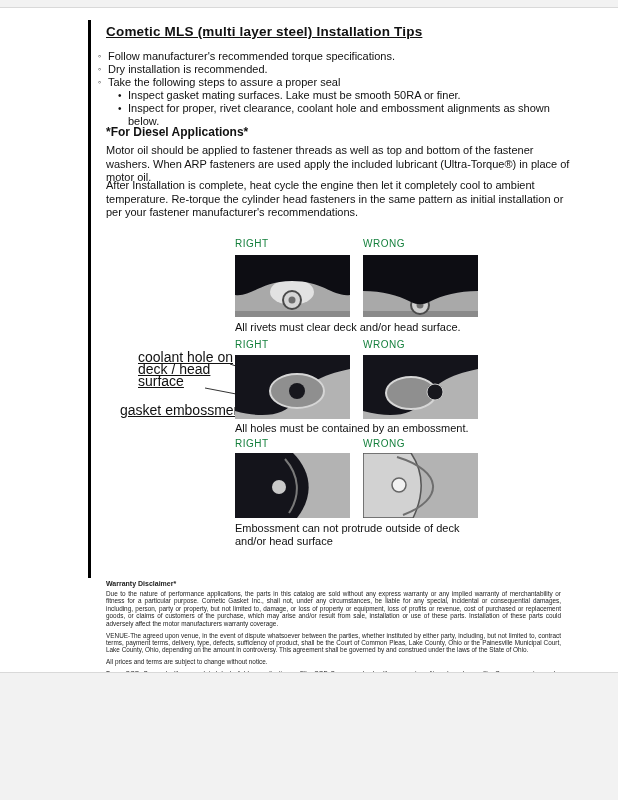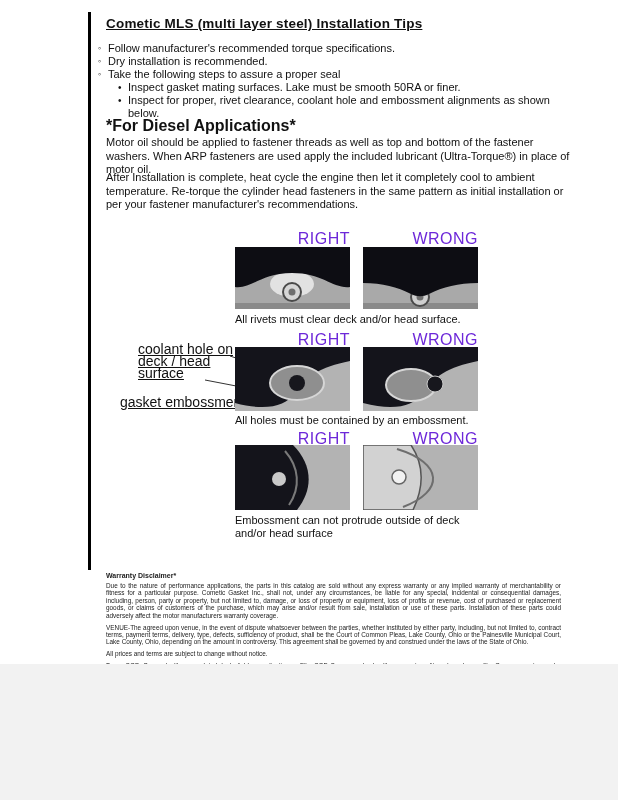--- a/index.html
+++ b/index.html
@@ -1,42 +1,42 @@
 <!DOCTYPE html>
 <html><head>
 <meta charset="utf-8">
 <style>
   * { margin:0; padding:0; box-sizing:border-box; }
   html,body { background:#f2f2f2; }
   .page {
-    position:relative; width:618px; height:664px; margin:0 auto;
+    position:relative; width:618px; height:664px; margin:8px auto;
     background:#ffffff; outline:1px solid #d9d9d9; overflow:hidden;
     font-family:"Liberation Sans", sans-serif; color:#111;
   }
   .rule-left { position:absolute; left:88px; top:12px; width:3px; height:558px; background:#000; }
   .rule-corner { position:absolute; left:88px; top:789px; width:16px; height:4px; background:#000; }
 
   .title {
     position:absolute; left:106px; top:16px;
     font-size:13.5px; font-weight:bold; text-decoration:underline; letter-spacing:.2px;
   }
 
   .tips { position:absolute; left:98px; top:42px; width:486px; list-style:none; font-size:11px; line-height:13px; }
   .tips li { display:flex; }
   .tips li.lvl2 { padding-left:20px; }
   .tips .b1 { width:10px; font-size:9px; line-height:13px; }
   .tips .b2 { width:10px; font-size:10px; line-height:13px; }
 
-  .diesel-heading { position:absolute; left:106px; top:117px; font-size:16px; font-weight:bold; }
+  .diesel-heading { position:absolute; left:106px; top:117px; font-size:12px; font-weight:bold; }
   .para { position:absolute; left:106px; width:474px; font-size:11px; line-height:13.5px; }
   .p1 { top:136px; }
   .p2 { top:171px; }
   .note { position:absolute; left:106px; top:212px; font-size:11px; }
 
-  .dg-label { position:absolute; width:115px; text-align:right; font-size:16px; color:#6d28d9; letter-spacing:.5px; }
+  .dg-label { position:absolute; width:115px; text-align:left; font-size:10px; color:#15803d; letter-spacing:.5px; }
   .panel { position:absolute; width:115px; display:block; }
   .caption { position:absolute; left:235px; font-size:11px; white-space:nowrap; }
   .caption3 { position:absolute; left:235px; width:252px; font-size:11px; line-height:13px; white-space:normal; }
   .annot { position:absolute; font-size:14px; line-height:12px; color:#111;text-decoration:underline; }
   .ann1 { left:138px; top:343px; width:96px; }
   .ann2 { left:120px; top:396px; white-space:nowrap; }
   .leader { position:absolute; left:205px; top:350px; }
 
   .disclaimer { position:absolute; left:106px; top:572px; width:455px; color:#222; }
   .disc-heading { font-size:7px; font-weight:bold; margin-bottom:3px; }

